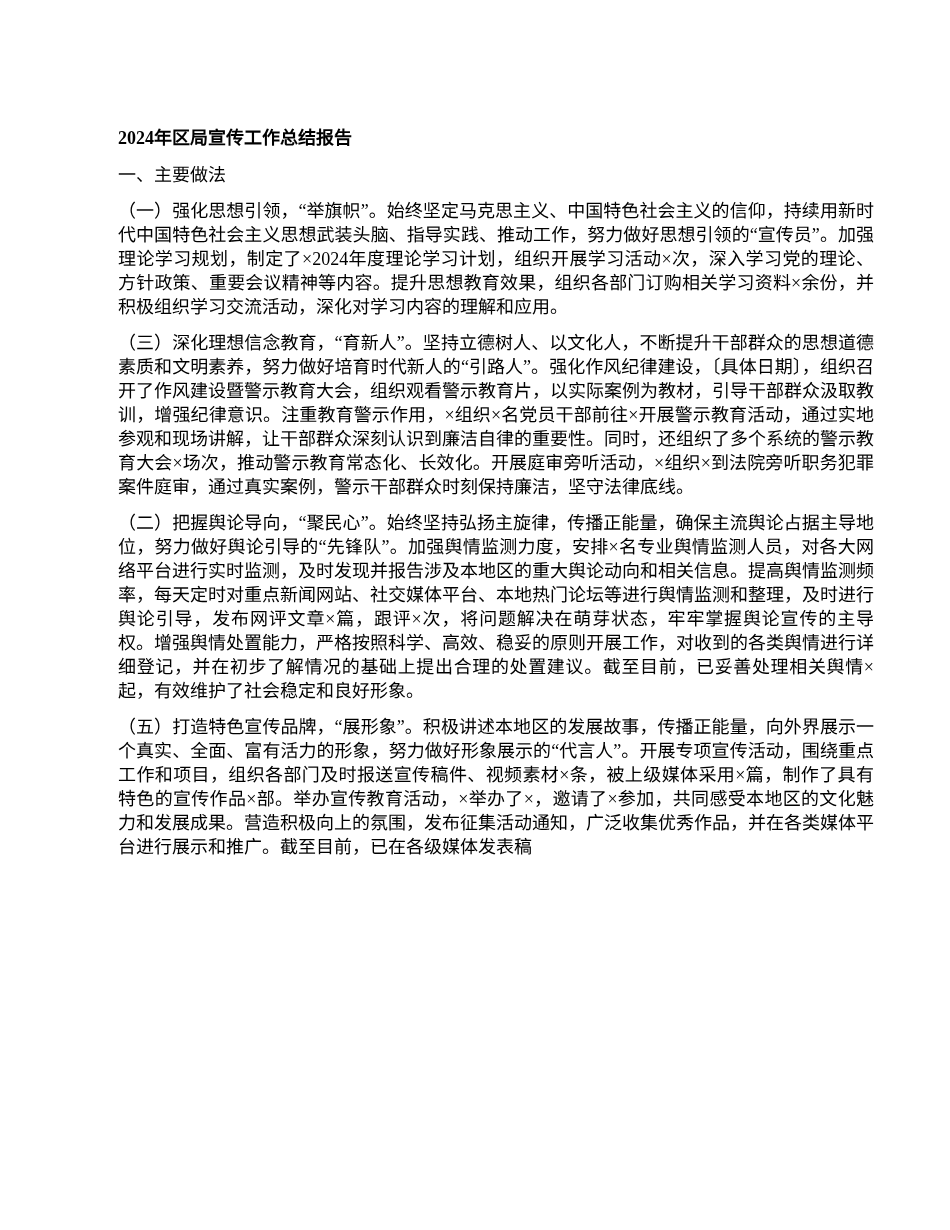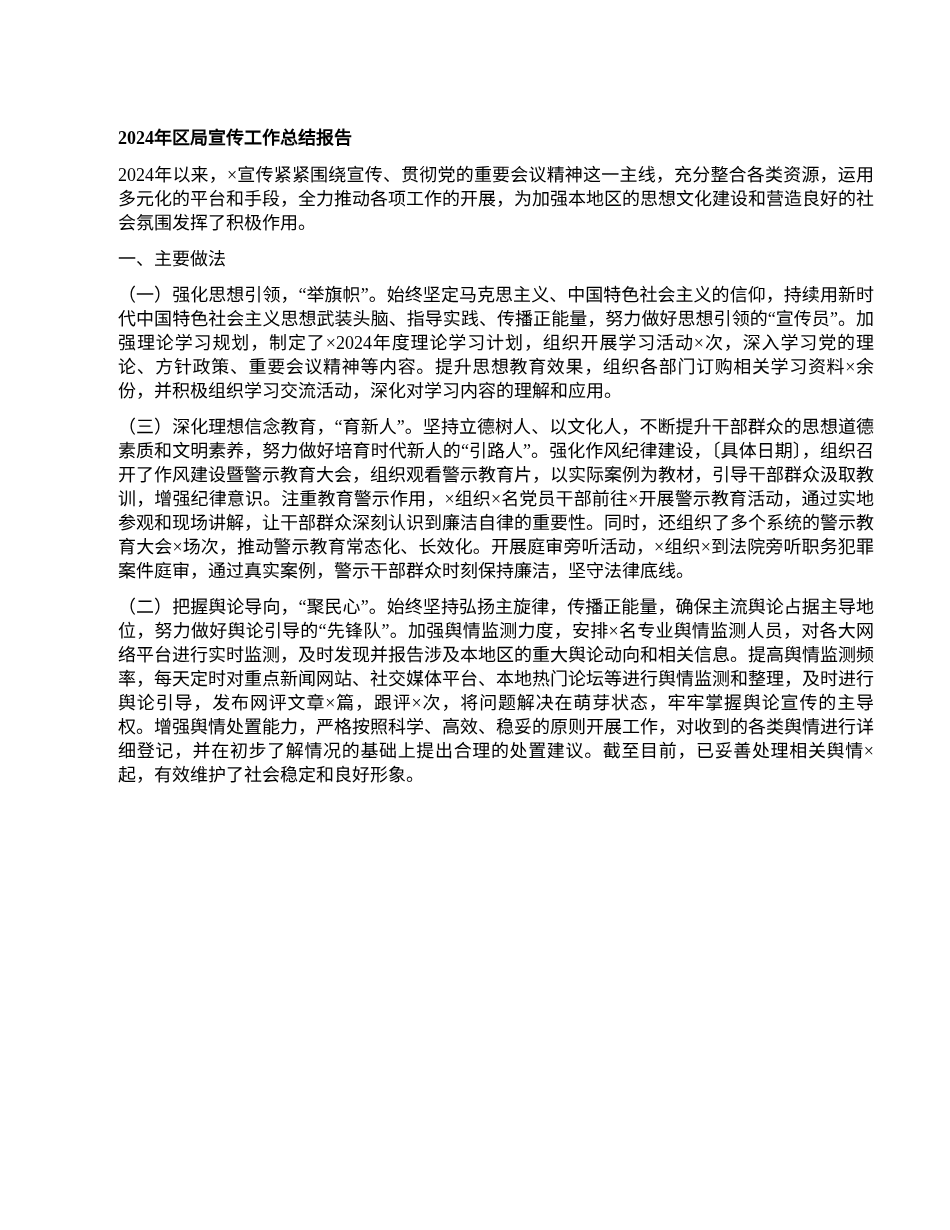--- a/index.html
+++ b/index.html
@@ -33,24 +33,24 @@
     text-justify: inter-character;
     line-break: strict;
   }
 </style>
 </head>
 <body>
 
 <div class="page">
   <h1 class="doc-title">2024年区局宣传工作总结报告</h1>
 
-  <p class="doc-para">2024年以来，×宣传紧紧围绕宣传、贯彻党的重要会议精神这一主线，充分整合各类资源，运用多元化的平台和手段，全力推动各项工作的开展，为加强本地区的思想文化建设和营造良好的社会氛围发挥了积极作用。</p>
 
   <p class="doc-para">一、主要做法</p>
 
-  <p class="doc-para">（一）强化思想引领，“举旗帜”。始终坚定马克思主义、中国特色社会主义的信仰，持续用新时代中国特色社会主义思想武装头脑、指导实践、传播正能量，努力做好思想引领的“宣传员”。加强理论学习规划，制定了×2024年度理论学习计划，组织开展学习活动×次，深入学习党的理论、方针政策、重要会议精神等内容。提升思想教育效果，组织各部门订购相关学习资料×余份，并积极组织学习交流活动，深化对学习内容的理解和应用。</p>
+  <p class="doc-para">（一）强化思想引领，“举旗帜”。始终坚定马克思主义、中国特色社会主义的信仰，持续用新时代中国特色社会主义思想武装头脑、指导实践、推动工作，努力做好思想引领的“宣传员”。加强理论学习规划，制定了×2024年度理论学习计划，组织开展学习活动×次，深入学习党的理论、方针政策、重要会议精神等内容。提升思想教育效果，组织各部门订购相关学习资料×余份，并积极组织学习交流活动，深化对学习内容的理解和应用。</p>
 
   <p class="doc-para">（三）深化理想信念教育，“育新人”。坚持立德树人、以文化人，不断提升干部群众的思想道德素质和文明素养，努力做好培育时代新人的“引路人”。强化作风纪律建设，〔具体日期〕，组织召开了作风建设暨警示教育大会，组织观看警示教育片，以实际案例为教材，引导干部群众汲取教训，增强纪律意识。注重教育警示作用，×组织×名党员干部前往×开展警示教育活动，通过实地参观和现场讲解，让干部群众深刻认识到廉洁自律的重要性。同时，还组织了多个系统的警示教育大会×场次，推动警示教育常态化、长效化。开展庭审旁听活动，×组织×到法院旁听职务犯罪案件庭审，通过真实案例，警示干部群众时刻保持廉洁，坚守法律底线。</p>
 
   <p class="doc-para">（二）把握舆论导向，“聚民心”。始终坚持弘扬主旋律，传播正能量，确保主流舆论占据主导地位，努力做好舆论引导的“先锋队”。加强舆情监测力度，安排×名专业舆情监测人员，对各大网络平台进行实时监测，及时发现并报告涉及本地区的重大舆论动向和相关信息。提高舆情监测频率，每天定时对重点新闻网站、社交媒体平台、本地热门论坛等进行舆情监测和整理，及时进行舆论引导，发布网评文章×篇，跟评×次，将问题解决在萌芽状态，牢牢掌握舆论宣传的主导权。增强舆情处置能力，严格按照科学、高效、稳妥的原则开展工作，对收到的各类舆情进行详细登记，并在初步了解情况的基础上提出合理的处置建议。截至目前，已妥善处理相关舆情×起，有效维护了社会稳定和良好形象。</p>
 
 
+  <p class="doc-para">（五）打造特色宣传品牌，“展形象”。积极讲述本地区的发展故事，传播正能量，向外界展示一个真实、全面、富有活力的形象，努力做好形象展示的“代言人”。开展专项宣传活动，围绕重点工作和项目，组织各部门及时报送宣传稿件、视频素材×条，被上级媒体采用×篇，制作了具有特色的宣传作品×部。举办宣传教育活动，×举办了×，邀请了×参加，共同感受本地区的文化魅力和发展成果。营造积极向上的氛围，发布征集活动通知，广泛收集优秀作品，并在各类媒体平台进行展示和推广。截至目前，已在各级媒体发表稿</p>
 </div>
 
 </body></html>

